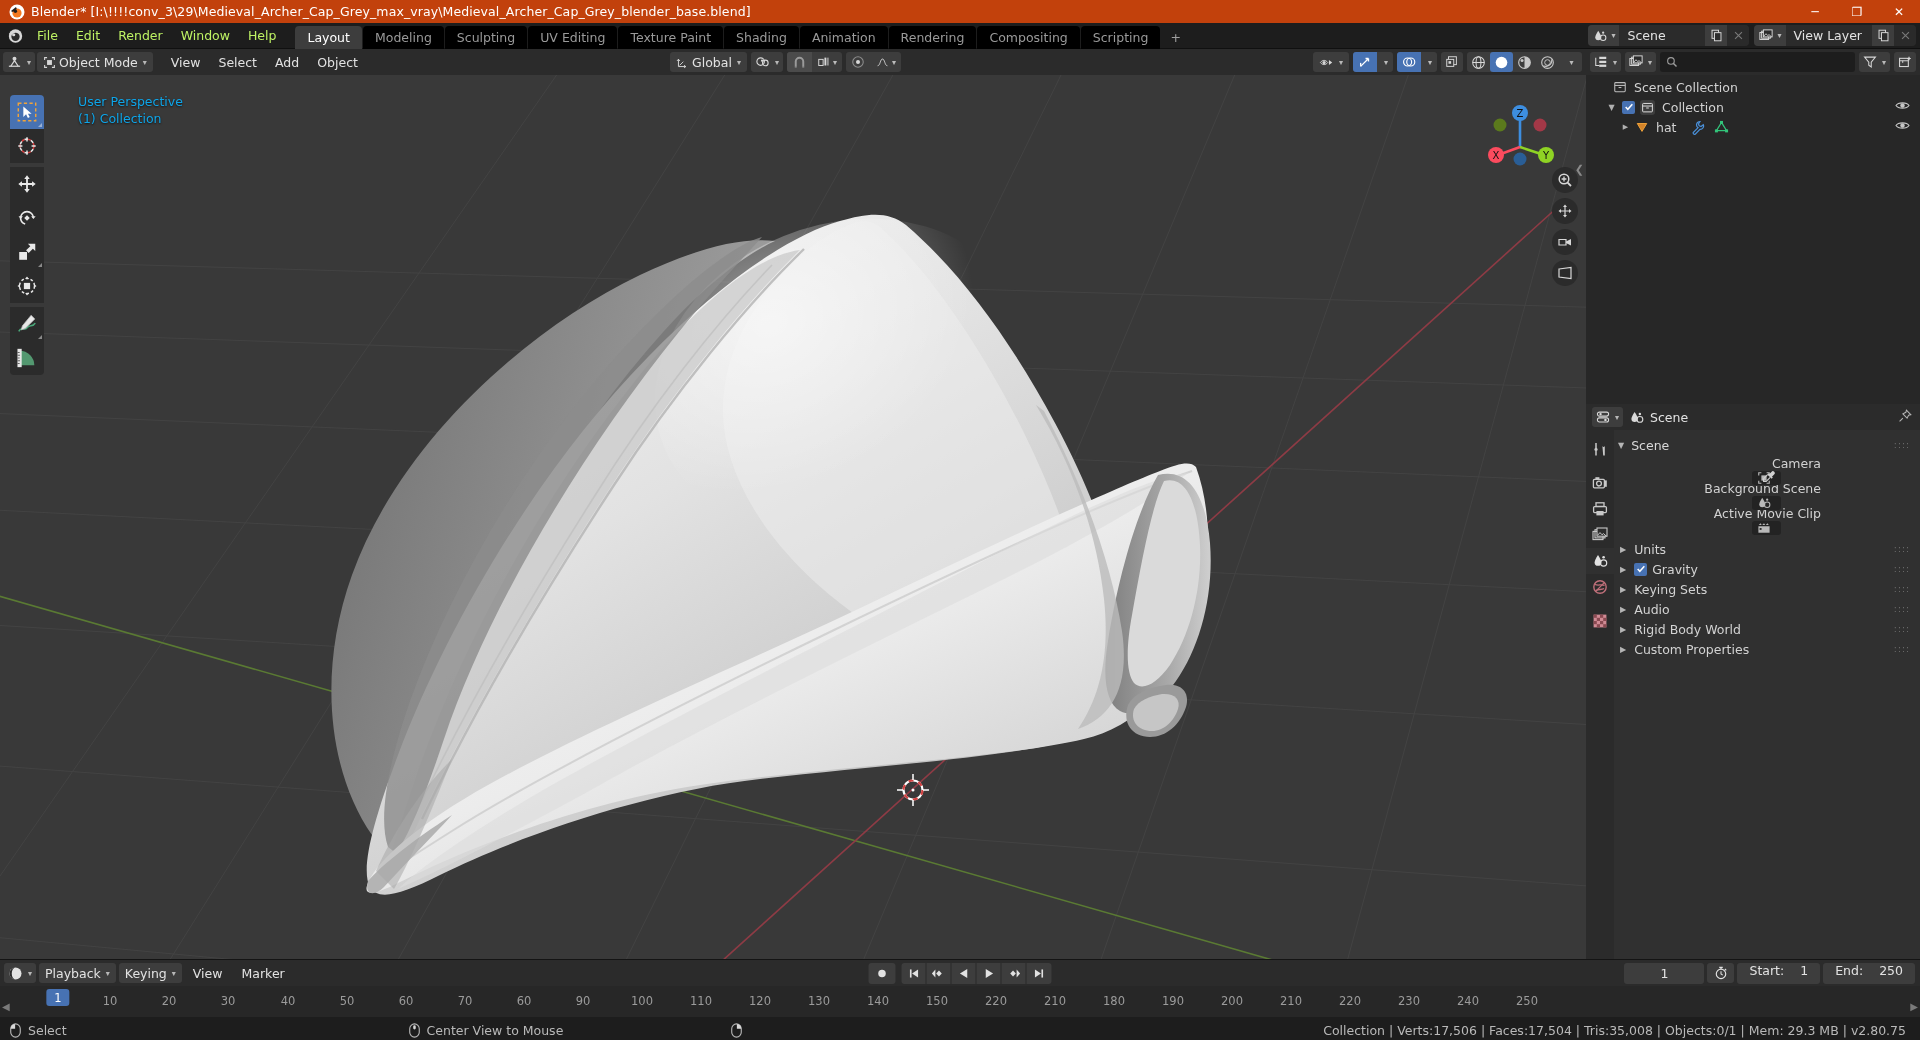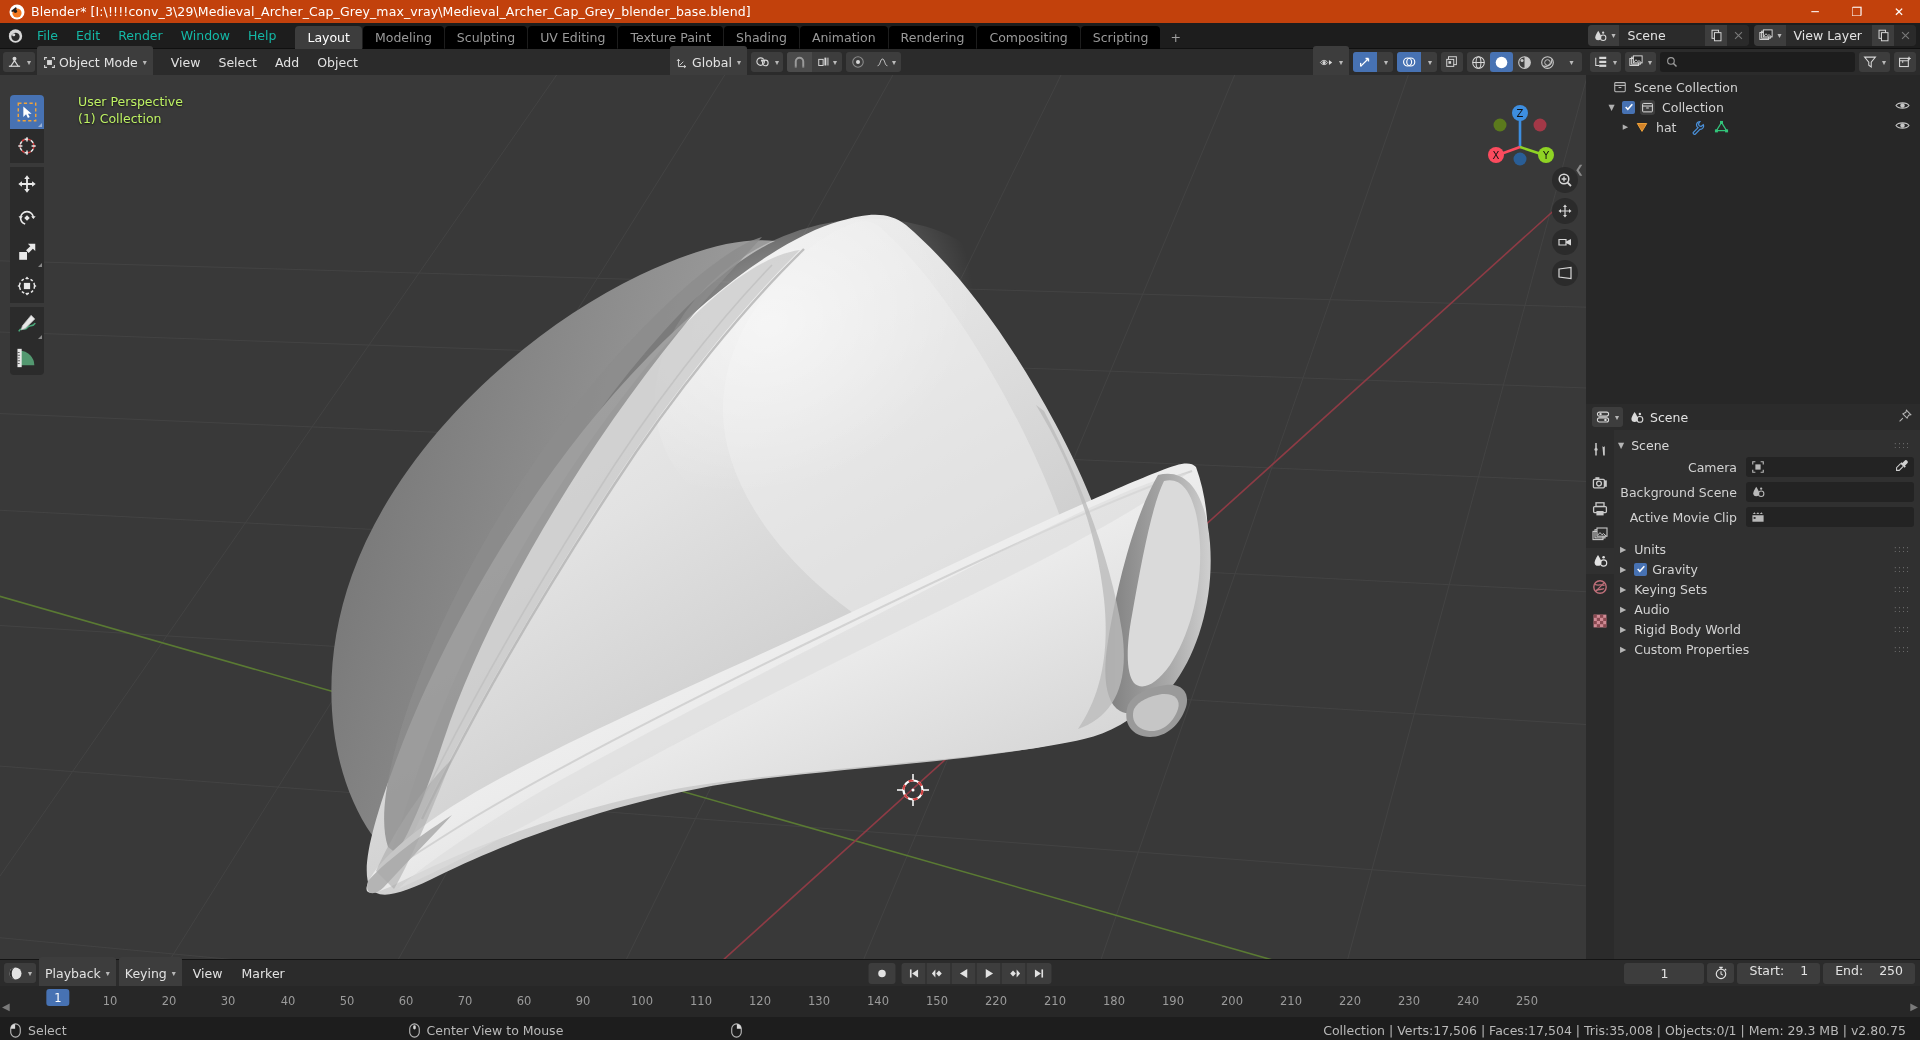--- a/index.html
+++ b/index.html
@@ -39,21 +39,21 @@
     background: #1d1d1d;
     display: flex; align-items: center;
     padding: 0 2px;
     position: relative;
     border-bottom: 1px solid #101010;
   }
   .blender-logo { width: 26px; height: 26px; display: flex; align-items: center; justify-content: center; }
   .menu-item {
     padding: 3px 9px;
     font-size: 12.5px;
-    color: #14b8a6;
+    color: #bef264;
     border-radius: 3px;
     white-space: nowrap;
   }
   .ws-tabs { display: flex; align-items: flex-end; height: 26px; margin-left: 10px; }
   .ws-tab {
     padding: 5px 12px 5px;
     font-size: 12.5px;
     color: #9a9a9a;
     background: #000000;
     margin-right: 1px;
@@ -90,21 +90,21 @@
   .vp-header {
     height: 26px;
     background: #2b2b2b;
     display: flex; align-items: center;
     padding: 0 3px;
     position: relative;
     gap: 2px;
   }
   .vp-btn {
     display: flex; align-items: center; gap: 3px;
-    height: 20px; padding: 16px 6px;
+    height: 20px; padding: 4px 6px;
     background: #3d3d3d; border-radius: 3px;
     font-size: 12.5px; color: #e2e2e2;
     white-space: nowrap;
   }
   .vp-btn.icoonly { padding: 0 4px; }
   .vp-menu { padding: 2px 8px; font-size: 12.5px; color: #e2e2e2; }
   .vp-sep { width: 6px; }
   .caret { font-size: 8px; opacity: .75; margin-left: 2px; }
   .vp-group { display: flex; align-items: center; background: #3d3d3d; border-radius: 3px; height: 20px; }
   .vp-group > div { display: flex; align-items: center; justify-content: center; height: 20px; padding: 0 5px; }
@@ -115,21 +115,21 @@
   .shade-btn.on { background: #4772b3; border-radius: 3px; }
 
   .viewport {
     position: relative;
     height: 884px;
     background: #393939;
     overflow: hidden;
   }
   .vp-overlay-text {
     position: absolute; left: 78px; top: 18px;
-    font-size: 12.5px; color: #bef264;
+    font-size: 12.5px; color: #0ea5e9;
     text-shadow: 0 1px 2px rgba(0,0,0,.7);
     line-height: 17px;
     pointer-events: none;
   }
   .tool-col {
     position: absolute; left: 10px; top: 20px;
     width: 34px;
     display: flex; flex-direction: column;
     border-radius: 4px;
     overflow: hidden;
@@ -172,21 +172,21 @@
   .props-title { font-size: 12.5px; color: #e2e2e2; }
   .props-body { flex: 1; display: flex; }
   .props-tabs { width: 28px; background: #2b2b2b; padding-top: 6px; display: flex; flex-direction: column; align-items: center; }
   .ptab { width: 28px; height: 26px; display: flex; align-items: center; justify-content: center; }
   .ptab.active { background: #303030; }
   .ptab-gap { height: 8px; }
   .props-content { flex: 1; padding: 4px 6px 0 4px; }
   .panel-head { height: 22px; display: flex; align-items: center; gap: 7px; font-size: 12.5px; color: #d8d8d8; position: relative; }
   .panel-head .grip { position: absolute; right: 4px; color: #6d6d6d; letter-spacing: 1px; font-size: 9px; line-height: 5px; }
   .tri { font-size: 8px; color: #b5b5b5; }
-  .prop-row { height: 22px; display: flex; align-items: center; margin-bottom: 3px; }
+  .prop-row { height: 22px; display: flex; align-items: center; margin-bottom: 3px; flex-direction: column; }
   .prop-label { width: 128px; text-align: right; padding-right: 9px; font-size: 12.5px; color: #d2d2d2; }
   .prop-field {
     flex: 1; height: 20px; background: #232323; border-radius: 3px;
     display: flex; align-items: center; padding: 0 5px; gap: 5px;
     position: relative;
   }
   .prop-field .picker { position: absolute; right: 5px; }
   .sub-panel { height: 20px; display: flex; align-items: center; gap: 8px; font-size: 12.5px; color: #d2d2d2; position: relative; margin-bottom: 0px; padding-left: 2px; }
   .sub-panel .grip { position: absolute; right: 4px; color: #6d6d6d; font-size: 9px; line-height: 5px; letter-spacing: 1px; }
 

